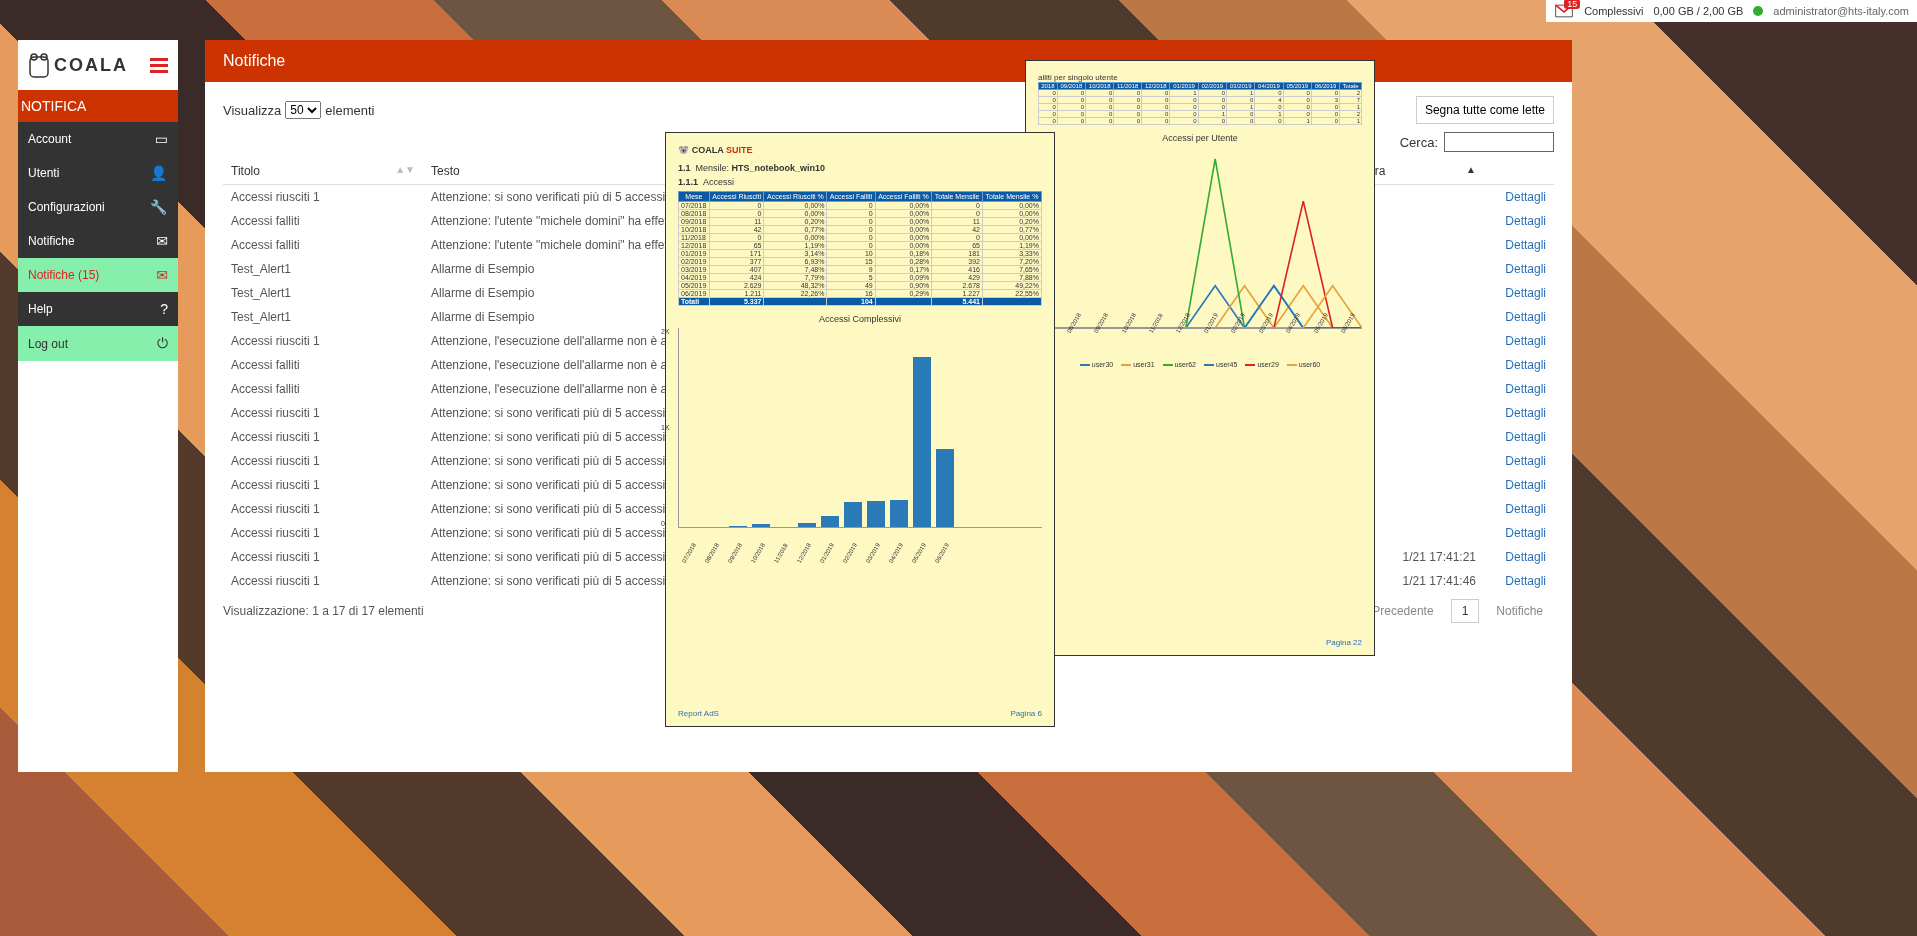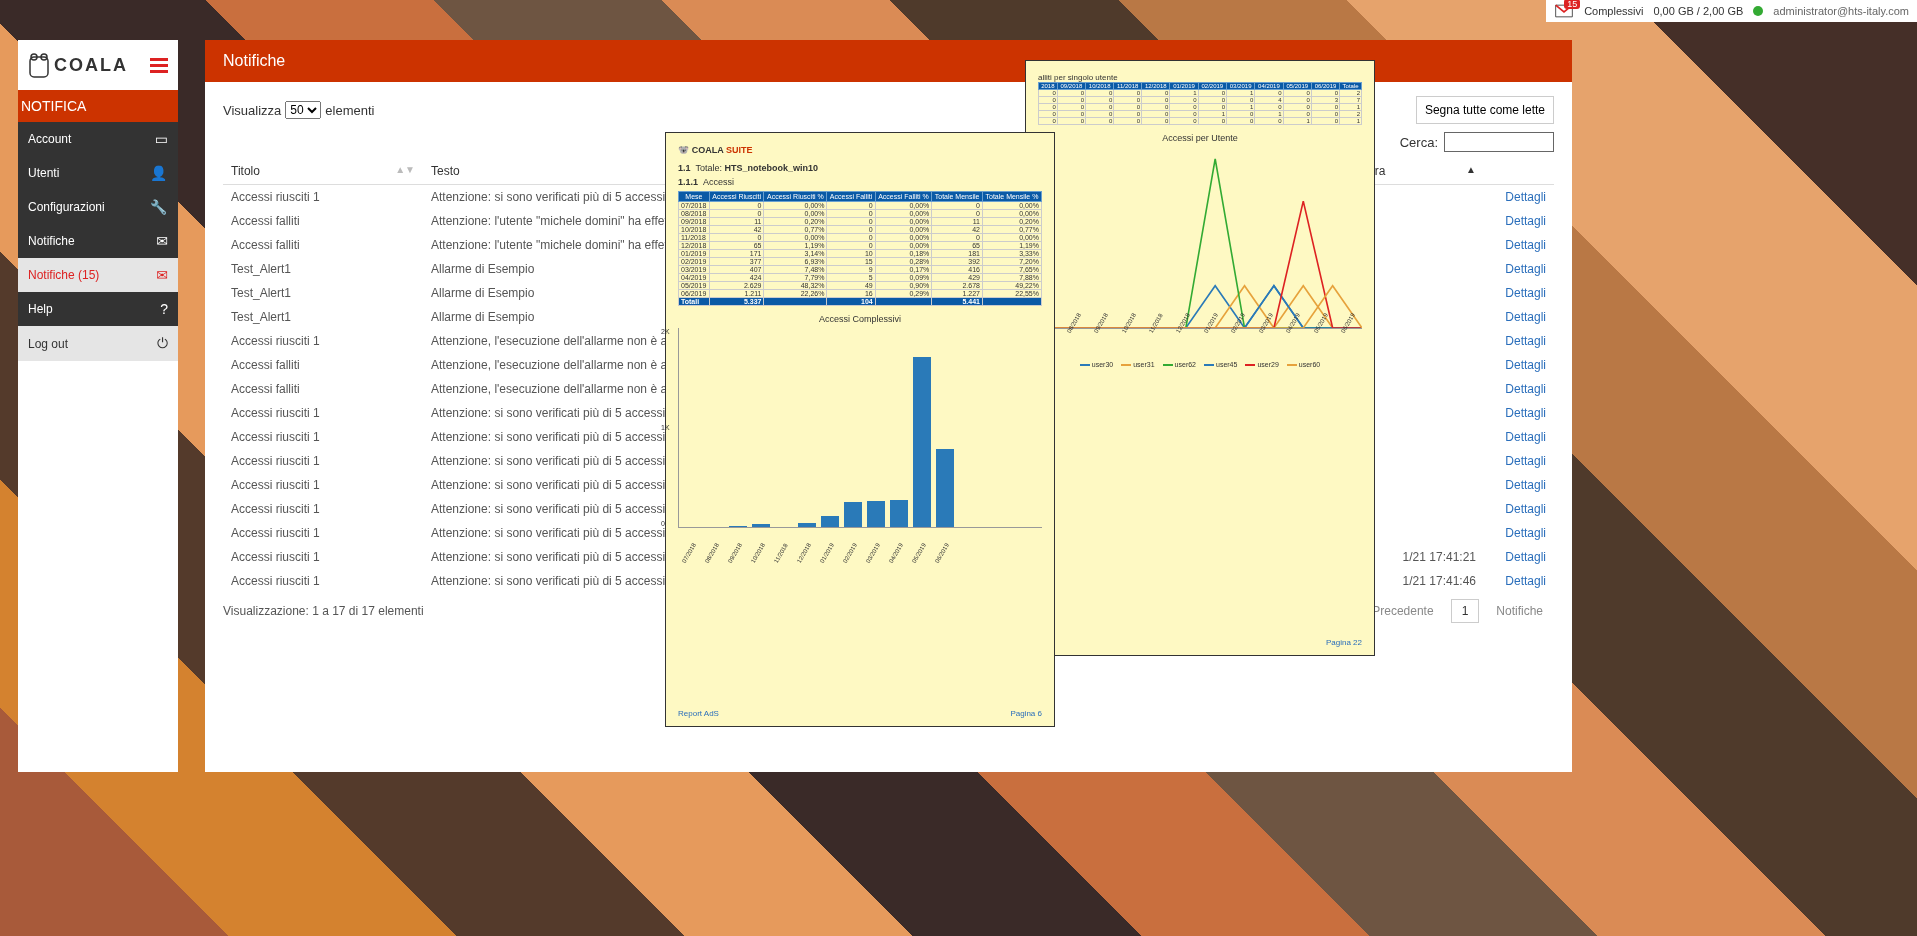--- a/index.html
+++ b/index.html
@@ -13,21 +13,21 @@
 .green-dot{width:10px;height:10px;background:#3a3;border-radius:50%;display:inline-block;}
 .container{position:absolute;left:18px;top:40px;display:flex;gap:27px;}
 .sidebar{width:160px;background:#fff;}
 .logo{display:flex;align-items:center;justify-content:space-between;height:50px;padding:0 10px;}
 .logo-text{font-size:18px;font-weight:bold;letter-spacing:2px;color:#333;}
 .hamburger{display:flex;flex-direction:column;gap:3px;}
 .hamburger span{display:block;width:18px;height:3px;background:#d22;}
 .section-header{background:#c30;color:#fff;padding:8px 3px;font-size:14px;}
 .menu-item{display:flex;align-items:center;justify-content:space-between;padding:9px 10px;cursor:pointer;font-size:12px;}
 .menu-item.dark{background:#333;color:#fff;}
-.menu-item.light{background:#e5e5e5;color:#333;}
+.menu-item.light{background:#86efac;color:#333;}
 .menu-item.active .mi-icon{color:#d22;}
 .menu-item.active{color:#d22;}
 .mi-icon{font-size:14px;}
 .main{width:1367px;}
 .page-header{background:#c30;color:#fff;padding:12px 18px;font-size:16px;}
 .content{background:#fff;padding:14px 18px;min-height:690px;position:relative;}
 .toolbar{display:flex;justify-content:space-between;align-items:center;margin-bottom:8px;}
 .toolbar-left{display:flex;align-items:center;gap:4px;}
 .toolbar select{font-size:12px;}
 .btn{padding:6px 8px;border:1px solid #ccc;background:#fff;cursor:pointer;font-size:12px;text-align:center;}
@@ -281,21 +281,21 @@
           <span class="pg-cur">1</span>
           <span class="pg-btn">Notifiche</span>
         </div>
       </div>
     </div>
   </div>
 </div>
 
 <div class="report report1">
   <div class="rpt-logo">🐨 <span>COALA</span> <span class="suite">SUITE</span></div>
-  <div style="margin-top:8px;"><b>1.1</b>&nbsp;&nbsp;<span>Totale:</span> <b>HTS_notebook_win10</b></div>
+  <div style="margin-top:8px;"><b>1.1</b>&nbsp;&nbsp;<span>Mensile:</span> <b>HTS_notebook_win10</b></div>
   <div style="margin-top:4px;"><b>1.1.1</b>&nbsp;&nbsp;<span>Accessi</span></div>
   <table class="rpt-tbl" id="rpt1-tbl">
       <tbody>
         <tr>
           <th>Mese</th>
           <th>Accessi Riusciti</th>
           <th>Accessi Riusciti %</th>
           <th>Accessi Falliti</th>
           <th>Accessi Falliti %</th>
           <th>Totale Mensile</th>

